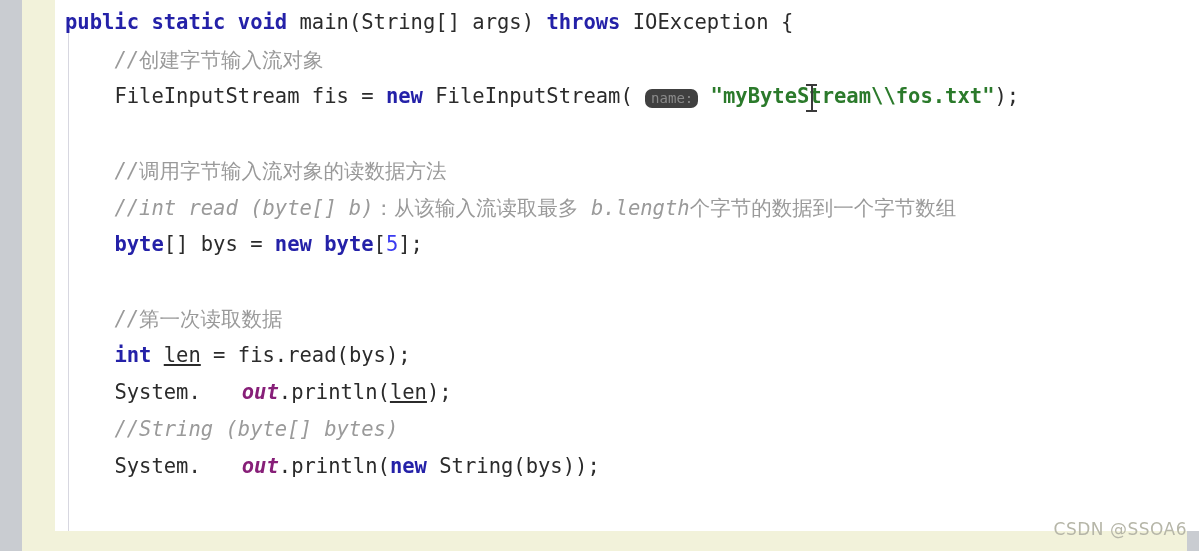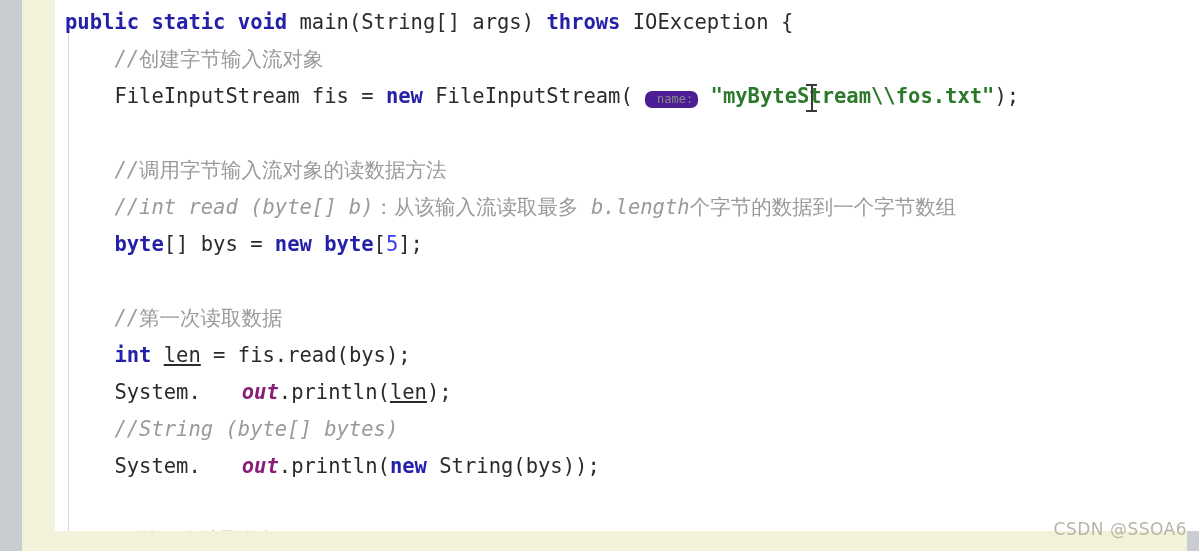--- a/index.html
+++ b/index.html
@@ -89,28 +89,28 @@
   .plain{ color: #2b2b2b; }
   .str  { color: #2b7a2b; font-weight: bold; }          
   .num  { color: #3a3af0; }                             
   .cmt  { color: #9a9a9a; font-style: italic; }         
   .fld  { color: #871f78; font-weight: bold; font-style: italic; margin-left: 41px; } 
   .var  { color: #2b2b2b; text-decoration: underline; text-align: right; } 
 
   
   .hint {
     color: #8a8a8a;
-    background: #4c1d95;
+    background: #404040;
     border-radius: 7px;
-    padding: 1px 5px 2px 12px;
-    font-size: 12px;
+    padding: 1px 5px 2px 6px;
+    font-size: 14px;
   }
 
   
-  .cjk { font-family: Liberation Mono, monospace; font-style: normal; }
+  .cjk { font-family: Liberation Sans, sans-serif; font-style: normal; }
 
   
   #caret {
     position: absolute;
     left: 751px;
     top: 84px;
     width: 11px;
     height: 28px;
     pointer-events: none;
   }

